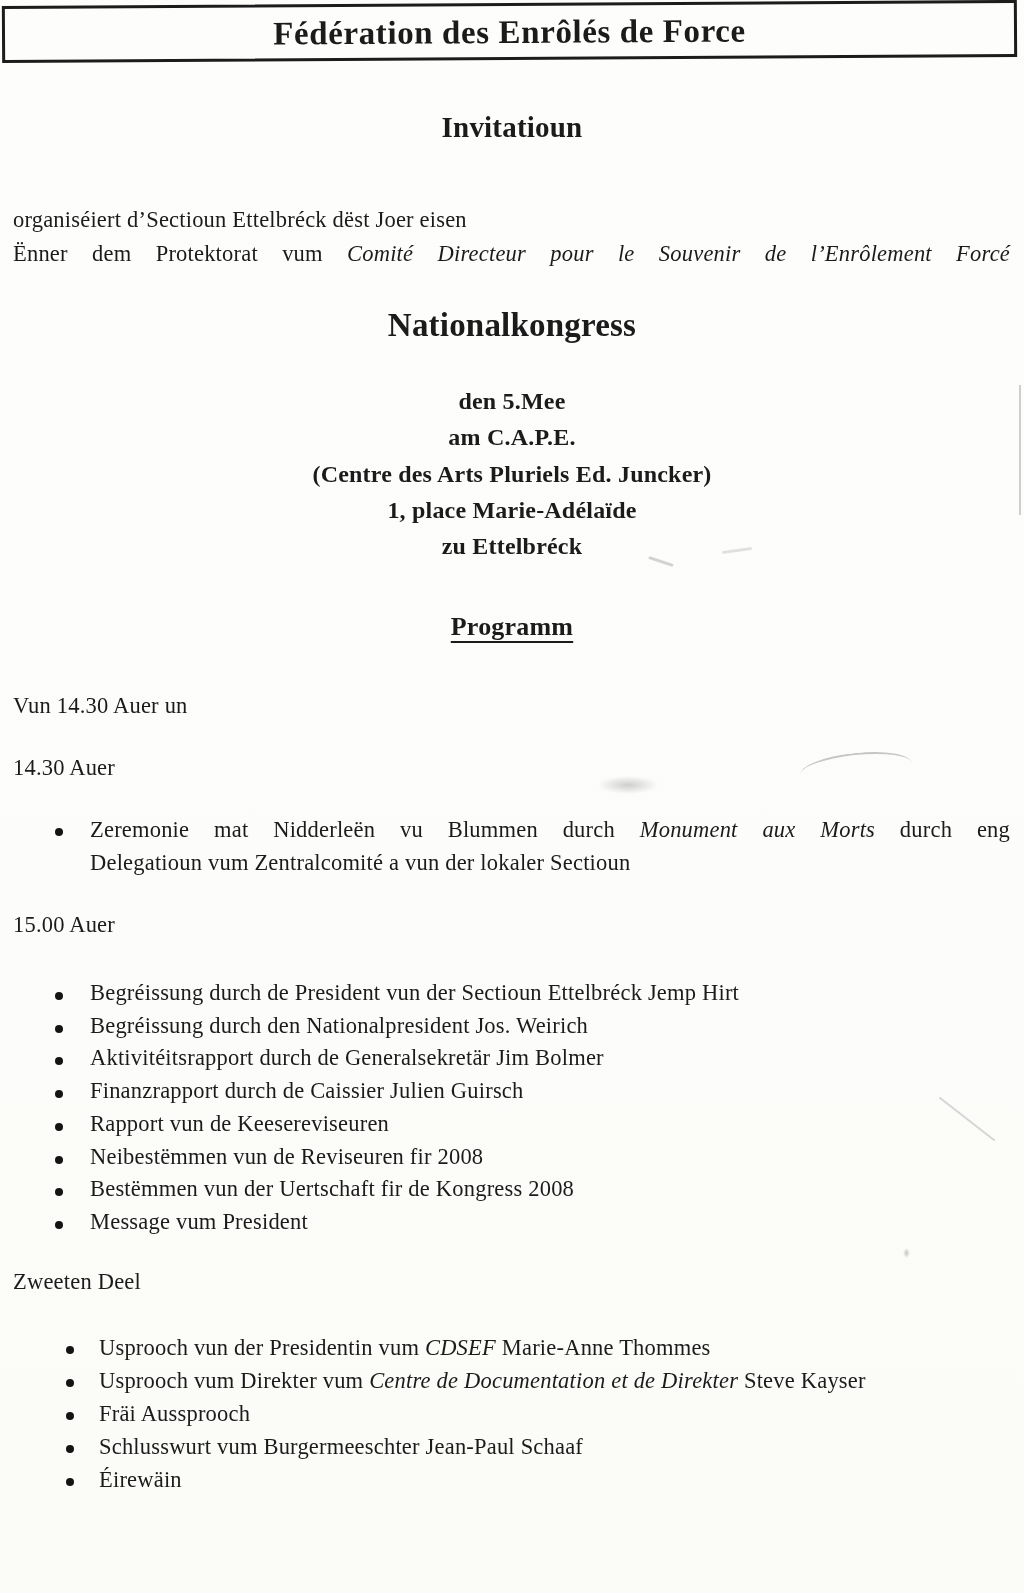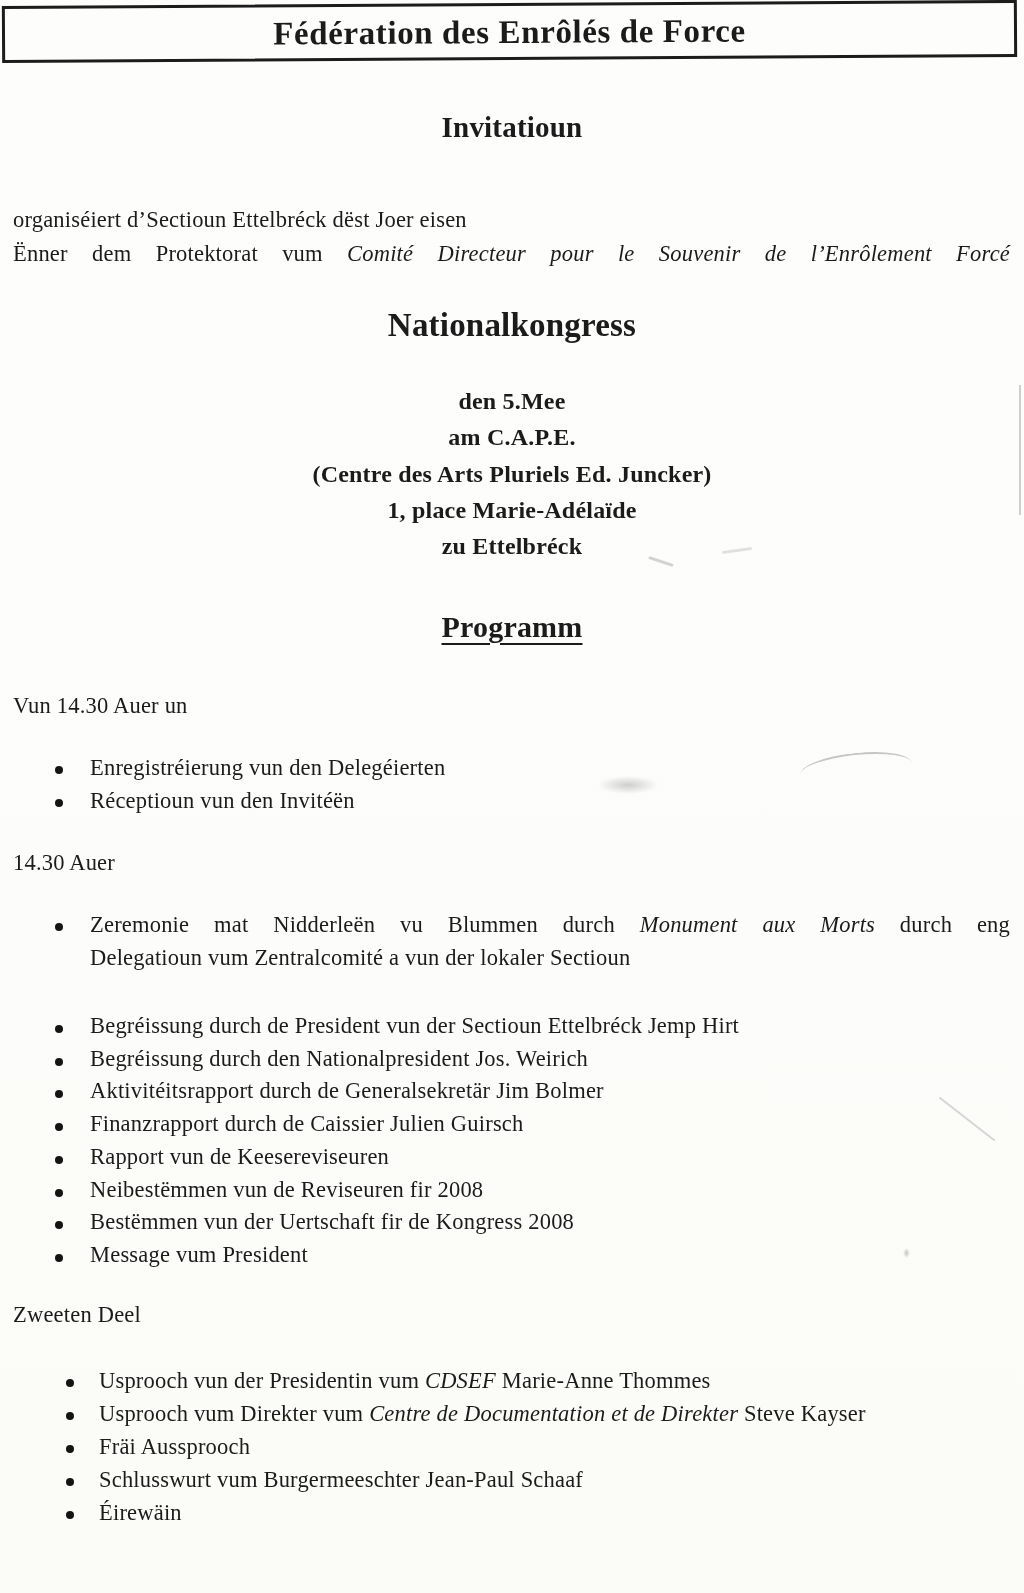--- a/index.html
+++ b/index.html
@@ -26,21 +26,21 @@
     font-size:29px;font-weight:bold;line-height:40px;margin:0;}
   .intro{position:absolute;top:203px;left:13px;right:14px;margin:0;
     font-size:22.5px;line-height:33.5px;}
   .line{display:block;}
   .justify{text-align:justify;text-align-last:justify;}
   .congress{position:absolute;top:303px;left:0;width:100%;text-align:center;
     font-size:33px;font-weight:bold;line-height:44px;margin:0;}
   .venue{position:absolute;top:383px;left:0;width:100%;text-align:center;
     font-size:24px;font-weight:bold;line-height:36.3px;}
   .programm{position:absolute;top:610px;left:0;width:100%;text-align:center;
-    font-size:30px;font-weight:bold;line-height:34px;margin:0;
+    font-size:26px;font-weight:bold;line-height:34px;margin:0;
     text-decoration:underline;text-decoration-thickness:2px;text-underline-offset:6px;}
   
   #sections{position:absolute;top:0;left:13px;right:14px;bottom:0;
     overflow:hidden;font-size:22.5px;line-height:33px;}
   .sec-label{line-height:33px;}
   .m0{margin-top:689px}.m1{margin-top:29px}.m2{margin-top:29px}.m3{margin-top:26px}
   .u0{margin-top:29px}.u1{margin-top:29px}.u2{margin-top:36px}.u3{margin-top:33px}
   .blist{padding-left:42px;}
   .blist.wide{padding-left:53px;}
   .li{display:flex;align-items:flex-start;line-height:33px;}
@@ -88,50 +88,33 @@
       <div class="venue-line">am C.A.P.E.</div>
       <div class="venue-line">(Centre des Arts Pluriels Ed. Juncker)</div>
       <div class="venue-line">1, place Marie-Adélaïde</div>
       <div class="venue-line">zu Ettelbréck</div>
     </div>
 
   <h3 class="programm">Programm</h3>
 
   <div id="sections">
       <div class="sec-label m0">Vun 14.30 Auer un</div>
-      <div class="blist u0">
-        <div class="li">
-          <span class="bullet">
-            <i class="dot"></i>
-          </span>
-          <span class="li-text">
-            <span class="line"><span>Enregistréierung vun den Delegéierten</span></span>
-          </span>
-        </div>
-        <div class="li">
-          <span class="bullet">
-            <i class="dot"></i>
-          </span>
-          <span class="li-text">
-            <span class="line"><span>Réceptioun vun den Invitéën</span></span>
-          </span>
-        </div>
-      </div>
       <div class="sec-label m1">14.30 Auer</div>
       <div class="blist u1">
         <div class="li">
           <span class="bullet">
             <i class="dot"></i>
           </span>
           <span class="li-text">
             <span class="line justify"><span>Zeremonie mat Nidderleën vu Blummen durch </span><em>Monument aux Morts</em><span> durch eng</span></span>
             <span class="line"><span>Delegatioun vum Zentralcomité a vun der lokaler Sectioun</span></span>
           </span>
         </div>
       </div>
+      <div class="sec-label m2">15.00 Auer</div>
       <div class="blist u2">
         <div class="li">
           <span class="bullet">
             <i class="dot"></i>
           </span>
           <span class="li-text">
             <span class="line"><span>Begréissung durch de President vun der Sectioun Ettelbréck Jemp Hirt</span></span>
           </span>
         </div>
         <div class="li">

